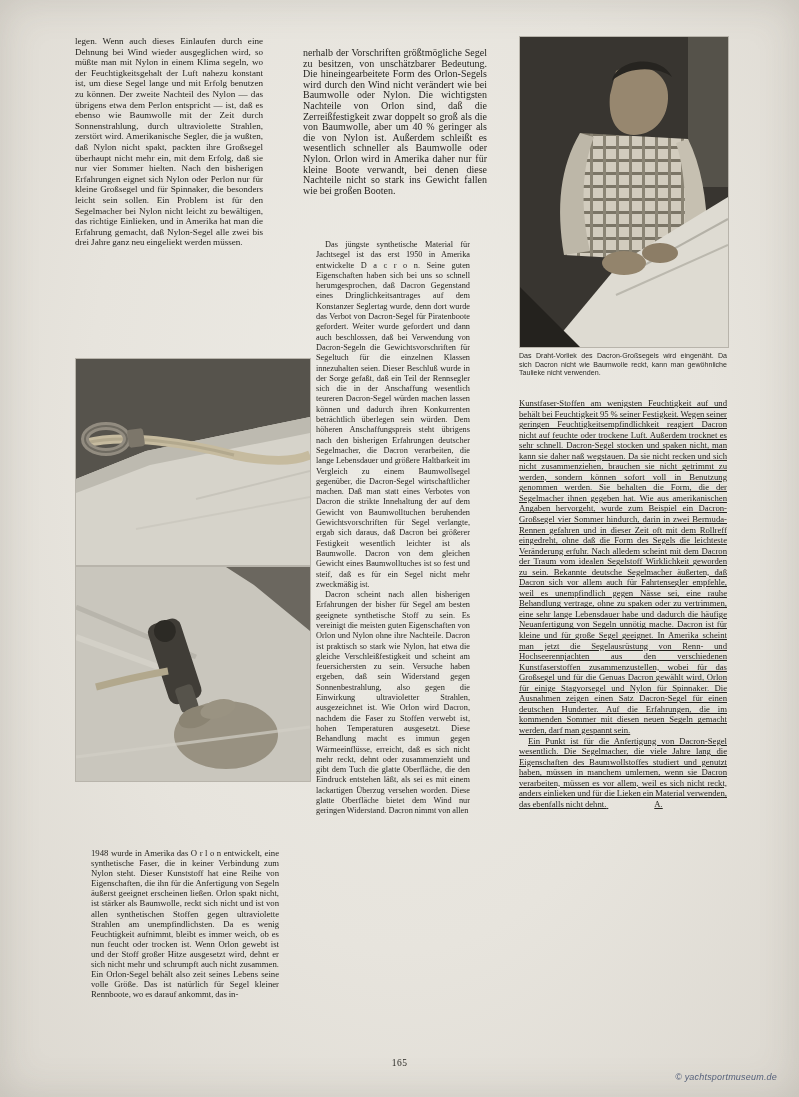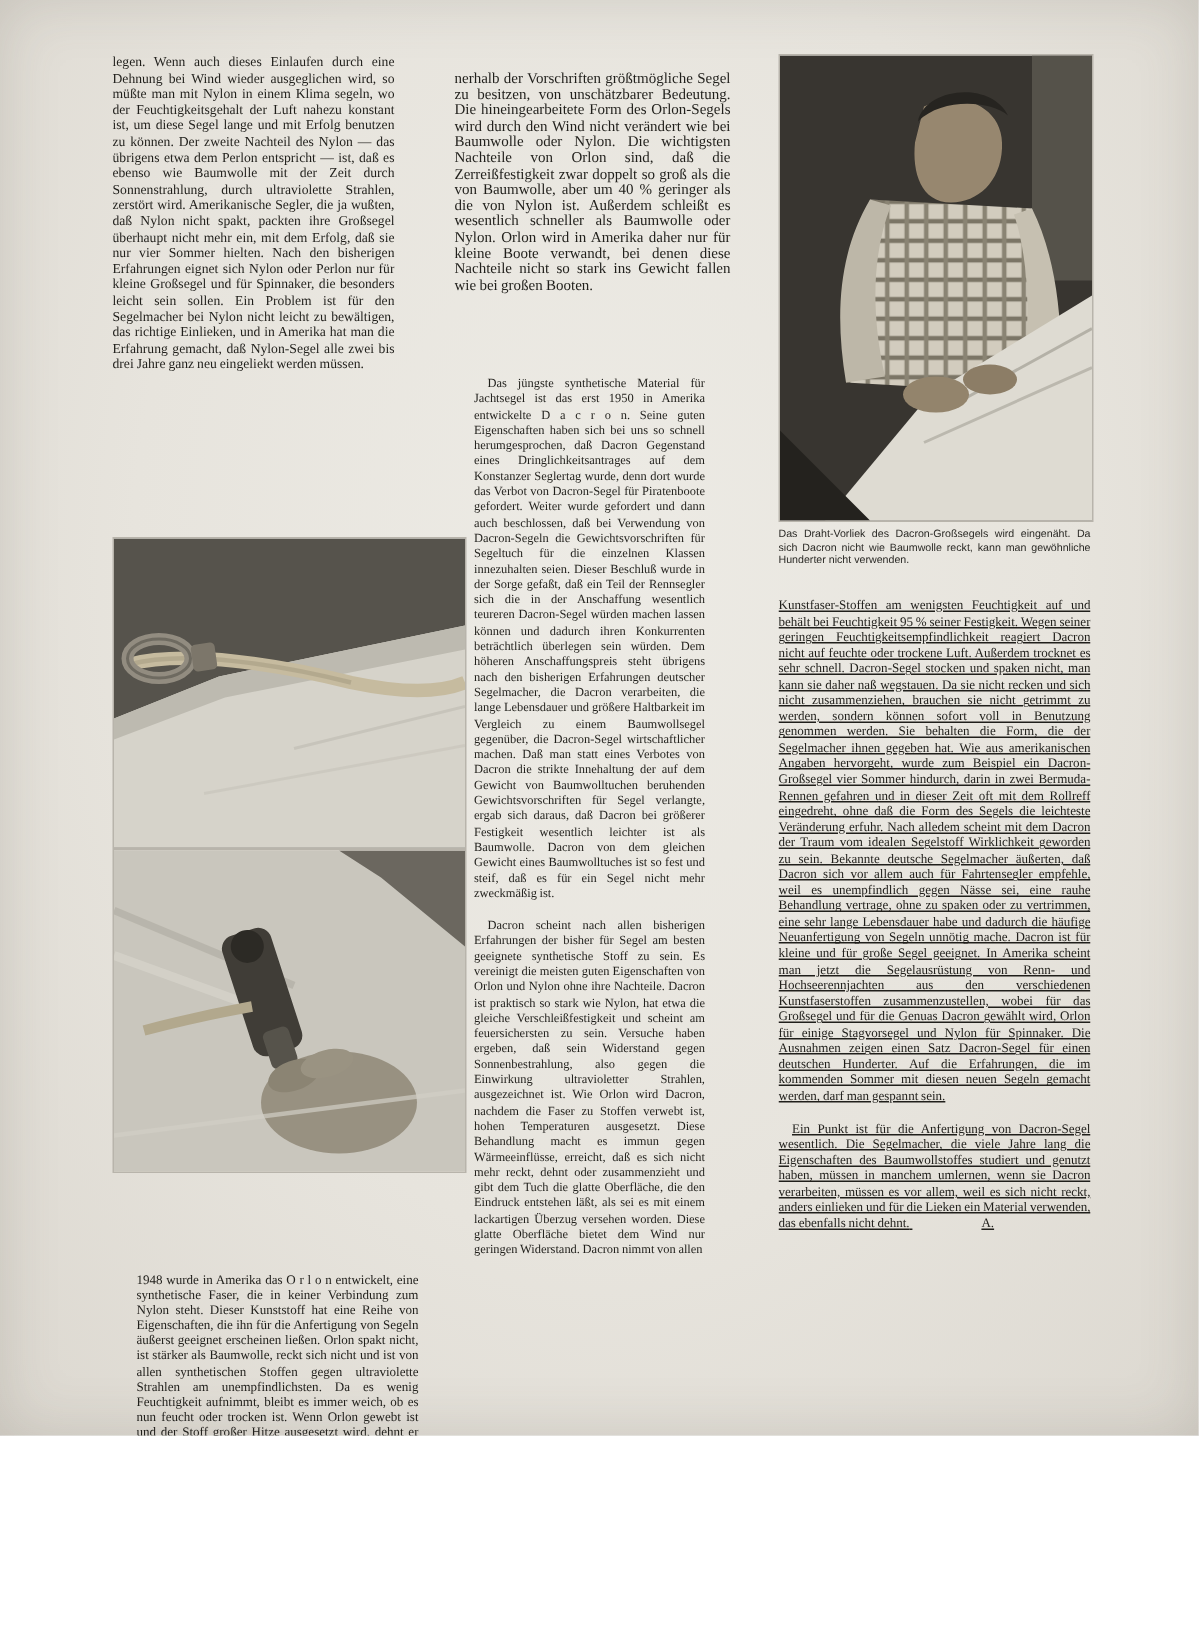--- a/index.html
+++ b/index.html
@@ -1,33 +1,33 @@
 <!DOCTYPE html>
 <html lang="de"><head>
 <meta charset="utf-8">
 <style>
   html,body{margin:0;padding:0;}
   .page{
     position:relative;
-    width:799px;height:957px;
+    width:799px;height:1097px;
     background:radial-gradient(ellipse at 50% 40%, #edebe5 0%, #e7e4dd 55%, #dcd8d0 100%);
     font-family:"Liberation Serif", serif;
     color:#201f1b;
     overflow:hidden;
     box-shadow:inset 0 0 40px rgba(90,85,70,.18);
   }
   .txt{
     position:absolute;
     text-align:justify;
     hyphens:auto;-webkit-hyphens:auto;
     word-spacing:-0.3px;
     overflow:hidden;
   }
   .txt p{margin:0;}
-  .txt p.indent{text-indent:9px;margin-top:11px;}
+  .txt p.indent{text-indent:9px;}
   .col-left-top   {left:75px;  top:36px;  width:188px; height:322px; font-size:9.1px; line-height:10.6px;}
   .col-left-bottom{left:75px;  top:848px; width:188px; height:204px; font-size:8.7px; line-height:10.1px;margin-left:16px;}
   .col-mid-top    {left:286px; top:48px;  width:184px; height:204px; font-size:10px; line-height:10.6px;margin-left:17px;}
   .col-mid-narrow {left:316px; top:240px; width:154px; height:800px; font-size:8.3px; line-height:10.3px;}
   .col-right      {left:519px; top:398px; width:208px; height:654px; font-size:8.7px; line-height:10.55px;text-decoration:underline;}
   .caption{
     position:absolute;
     font-family:"Liberation Sans", sans-serif;
     font-size:7.1px;line-height:8.7px;
     color:#2b2a26;
@@ -127,21 +127,21 @@
       <polygon points="100,226 208,160 208,310 30,310" fill="#dedbd2"></polygon>
       <path d="M110,236 L208,182" stroke="#b4b1a7" stroke-width="2"></path>
       <path d="M96,258 L208,208" stroke="#bbb8ae" stroke-width="2"></path>
       <ellipse cx="104" cy="226" rx="22" ry="12" fill="#93846c"></ellipse>
       <ellipse cx="140" cy="216" rx="18" ry="10" fill="#8c7d66"></ellipse>
       <polygon points="0,250 60,310 0,310" fill="#24221e"></polygon>
     </svg>
   </figure>
 
   <div class="caption caption-vorliek">
-    <span>Das Draht-Vorliek des Dacron-Großsegels wird eingenäht. Da sich Dacron nicht wie Baumwolle reckt, kann man gewöhnliche Hunderter nicht verwenden.</span>
+    <span>Das Draht-Vorliek des Dacron-Großsegels wird eingenäht. Da sich Dacron nicht wie Baumwolle reckt, kann man gewöhnliche Taulieke nicht verwenden.</span>
   </div>
 
   <div class="txt col-right">
     <p>Kunstfaser-Stoffen am wenigsten Feuchtigkeit auf und behält bei Feuchtigkeit 95 % seiner Festigkeit. Wegen seiner geringen Feuchtigkeitsempfindlichkeit reagiert Dacron nicht auf feuchte oder trockene Luft. Außerdem trocknet es sehr schnell. Dacron-Segel stocken und spaken nicht, man kann sie daher naß wegstauen. Da sie nicht recken und sich nicht zusammenziehen, brauchen sie nicht getrimmt zu werden, sondern können sofort voll in Benutzung genommen werden. Sie behalten die Form, die der Segelmacher ihnen gegeben hat. Wie aus amerikanischen Angaben hervorgeht, wurde zum Beispiel ein Dacron-Großsegel vier Sommer hindurch, darin in zwei Bermuda-Rennen gefahren und in dieser Zeit oft mit dem Rollreff eingedreht, ohne daß die Form des Segels die leichteste Veränderung erfuhr. Nach alledem scheint mit dem Dacron der Traum vom idealen Segelstoff Wirklichkeit geworden zu sein. Bekannte deutsche Segelmacher äußerten, daß Dacron sich vor allem auch für Fahrtensegler empfehle, weil es unempfindlich gegen Nässe sei, eine rauhe Behandlung vertrage, ohne zu spaken oder zu vertrimmen, eine sehr lange Lebensdauer habe und dadurch die häufige Neuanfertigung von Segeln unnötig mache. Dacron ist für kleine und für große Segel geeignet. In Amerika scheint man jetzt die Segelausrüstung von Renn- und Hochseerennjachten aus den verschiedenen Kunstfaserstoffen zusammenzustellen, wobei für das Großsegel und für die Genuas Dacron gewählt wird, Orlon für einige Stagvorsegel und Nylon für Spinnaker. Die Ausnahmen zeigen einen Satz Dacron-Segel für einen deutschen Hunderter. Auf die Erfahrungen, die im kommenden Sommer mit diesen neuen Segeln gemacht werden, darf man gespannt sein.</p>
     <p class="indent">
       <span>Ein Punkt ist für die Anfertigung von Dacron-Segel wesentlich. Die Segelmacher, die viele Jahre lang die Eigenschaften des Baumwollstoffes studiert und genutzt haben, müssen in manchem umlernen, wenn sie Dacron verarbeiten, müssen es vor allem, weil es sich nicht reckt, anders einlieken und für die Lieken ein Material verwenden, das ebenfalls nicht dehnt.</span>
       <span class="sig">A.</span>
     </p>
   </div>
 

